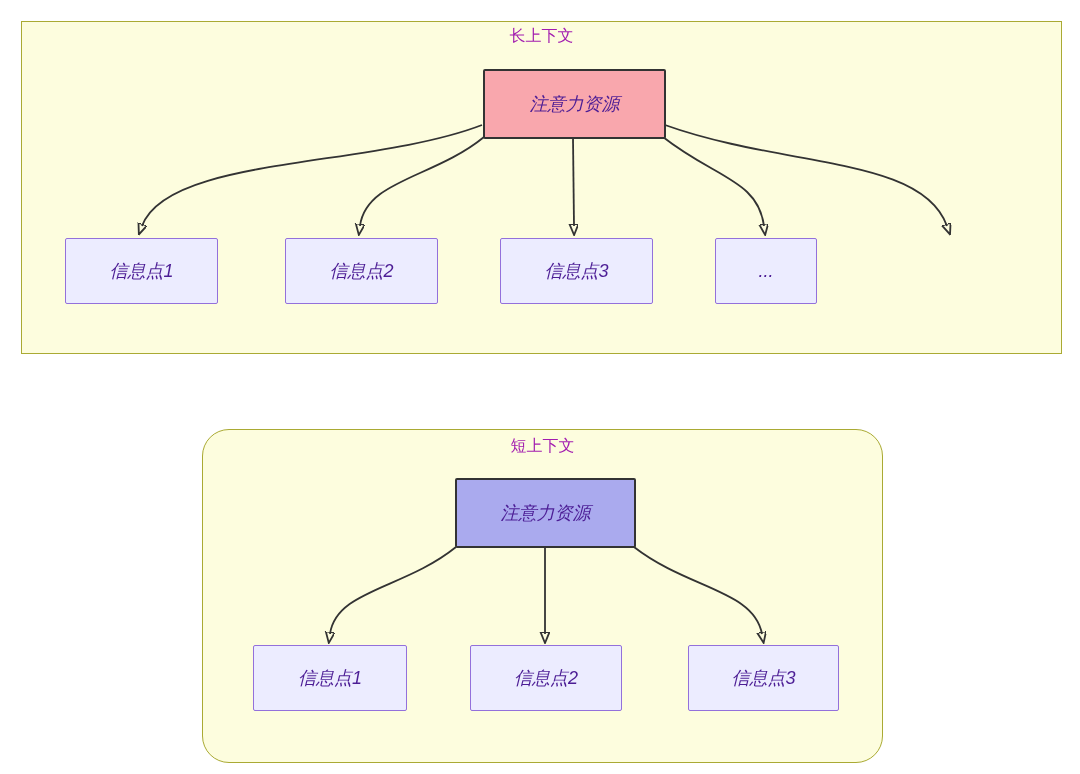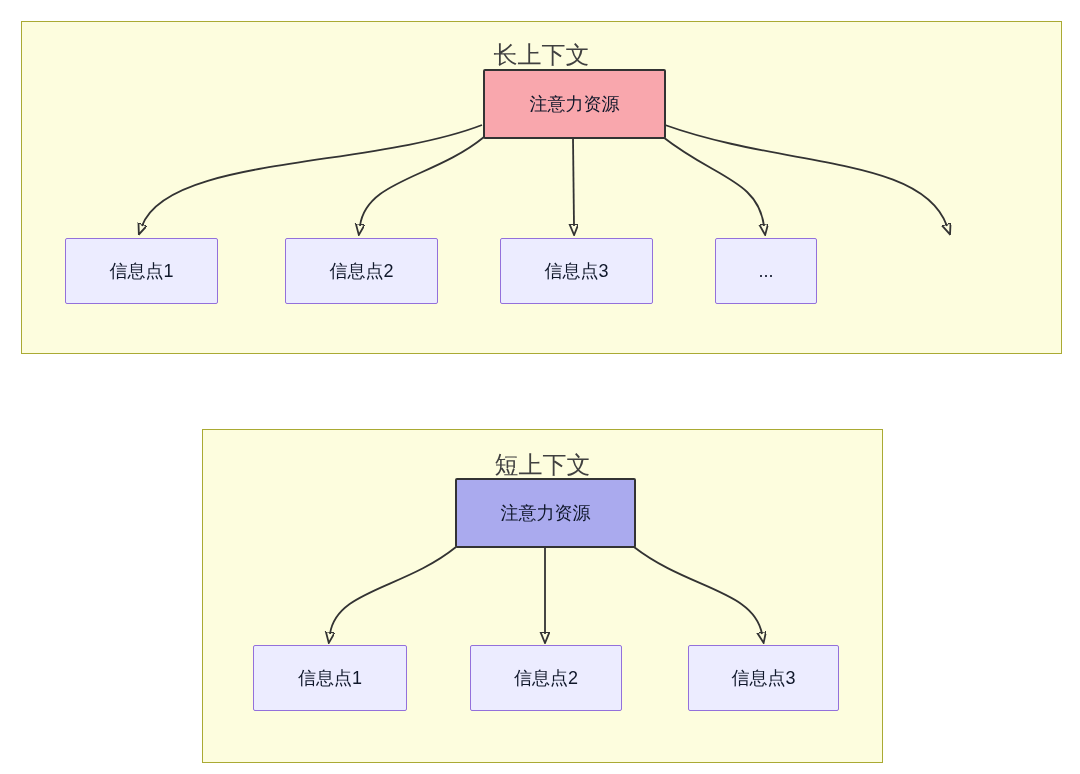--- a/index.html
+++ b/index.html
@@ -20,34 +20,34 @@
     position: absolute;
     background: #fdfdde;
     border: 1.5px solid #aaaa33;
     box-sizing: border-box;
   }
   .subgraph-title {
     position: absolute;
     left: 0;
     width: 100%;
     text-align: center;
-    font-size: 24px;
-    color: #404040;
-    margin-top: 13px;
+    font-size: 16px;
+    color: #a21caf;
   }
   .node {
     position: absolute;
     box-sizing: border-box;
     display: flex;
     align-items: center;
     justify-content: center;
     font-size: 18px;
-    color: #0f172a;
+    color: #4c1d95;
     z-index: 2;
     border-radius: 2px;
+    font-style: italic;
   }
   .node-root {
     border: 2.5px solid #333333;
   }
   .node-root.pink   { background: #f9a7ad; }
   .node-root.purple { background: #aaaaee; }
   .node-child {
     background: #ececff;
     border: 1.5px solid #9370db;
   }
@@ -68,21 +68,21 @@
   #sg-long  { left: 21px;  top: 21px;  width: 1041px; height: 333px; }
   #sg-long .subgraph-title { top: 4px; }
   #long-root { left: 461px; top: 47px;  width: 183px; height: 70px; }
   #long-c0   { left: 43px;  top: 216px; width: 153px; height: 66px; }
   #long-c1   { left: 263px; top: 216px; width: 153px; height: 66px; }
   #long-c2   { left: 478px; top: 216px; width: 153px; height: 66px; }
   #long-c3   { left: 693px; top: 216px; width: 102px; height: 66px; }
   #long-c4   { left: 851px; top: 216px; width: 154px; height: 66px; }
 
   
-  #sg-short { left: 202px; top: 429px; width: 681px; height: 334px; }
+  #sg-short { left: 202px; top: 429px; width: 681px; height: 334px; border-radius: 27px; }
   #sg-short .subgraph-title { top: 6px; }
   #short-root { left: 252px; top: 48px;  width: 181px; height: 70px; }
   #short-c0   { left: 50px;  top: 215px; width: 154px; height: 66px; }
   #short-c1   { left: 267px; top: 215px; width: 152px; height: 66px; }
   #short-c2   { left: 485px; top: 215px; width: 151px; height: 66px; }
 </style>
 </head>
 <body>
 
 <div class="stage">

